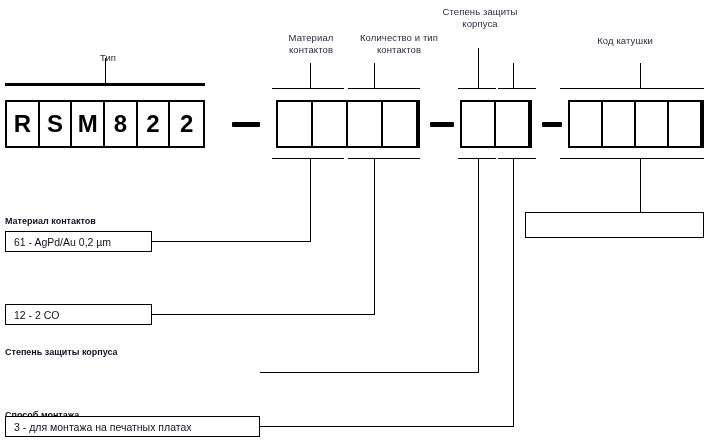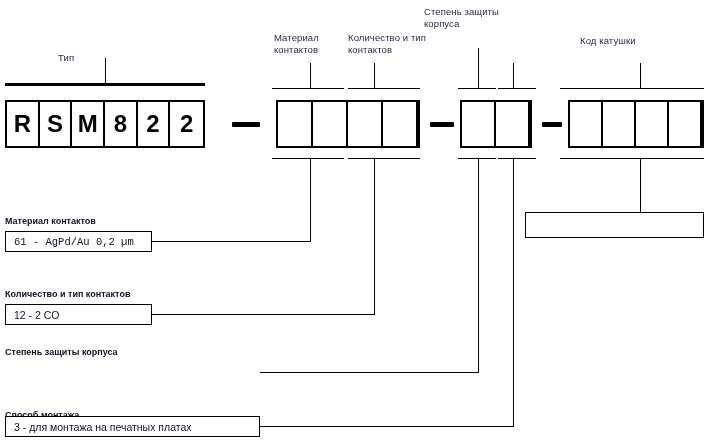--- a/index.html
+++ b/index.html
@@ -5,21 +5,21 @@
   html,body{margin:0;padding:0;background:#ffffff;}
   body{
     width:709px;height:442px;position:relative;overflow:hidden;
     font-family:"Liberation Sans", sans-serif;
     color:#1a1a2e;
   }
   .stage{position:absolute;left:0;top:0;width:709px;height:442px;}
 
   
   .hdr{
-    position:absolute;text-align:left;font-size:9.5px;line-height:12px;
+    position:absolute;text-align:center;font-size:9.5px;line-height:12px;
     color:#2b2b45;letter-spacing:0.1px;
   }
 
   
   .codeblock{
     position:absolute;display:flex;border:2.5px solid #000;box-sizing:border-box;
     background:#fff;
   }
   .cell{
     border-right:2.5px solid #000;box-sizing:border-box;
@@ -140,25 +140,24 @@
 
   <div class="vline" style="left:478px;top:158px;height:214px;"></div>
   <div class="hline" style="left:260px;top:372px;width:219px;"></div>
 
   <div class="vline" style="left:513px;top:158px;height:268px;"></div>
   <div class="hline" style="left:260px;top:426px;width:254px;"></div>
 
   <div class="vline" style="left:640px;top:158px;height:54px;"></div>
 
   <div class="legend-title" style="left:5px;top:216px;">Материал контактов</div>
-  <div class="legend-box" style="left:5px;top:231px;width:147px;height:21px;font-family:Liberation Mono, monospace;">
+  <div class="legend-box" style="left:5px;top:231px;width:147px;height:21px;">
     <span>61 - AgPd/Au 0,2 µm</span>
   </div>
 
-  <div class="legend-title" style="left:5px;top:289px;">Количество и тип контактов</div>
   <div class="legend-box" style="left:5px;top:304px;width:147px;height:21px;">
     <span>12 - 2 CO</span>
   </div>
 
   <div class="legend-title" style="left:5px;top:347px;">Степень защиты корпуса</div>
 
   <div class="legend-title" style="left:5px;top:410px;">Способ монтажа</div>
   <div class="legend-box" style="left:5px;top:416px;width:255px;height:21px;">
     <span>3 - для монтажа на печатных платах</span>
   </div>

